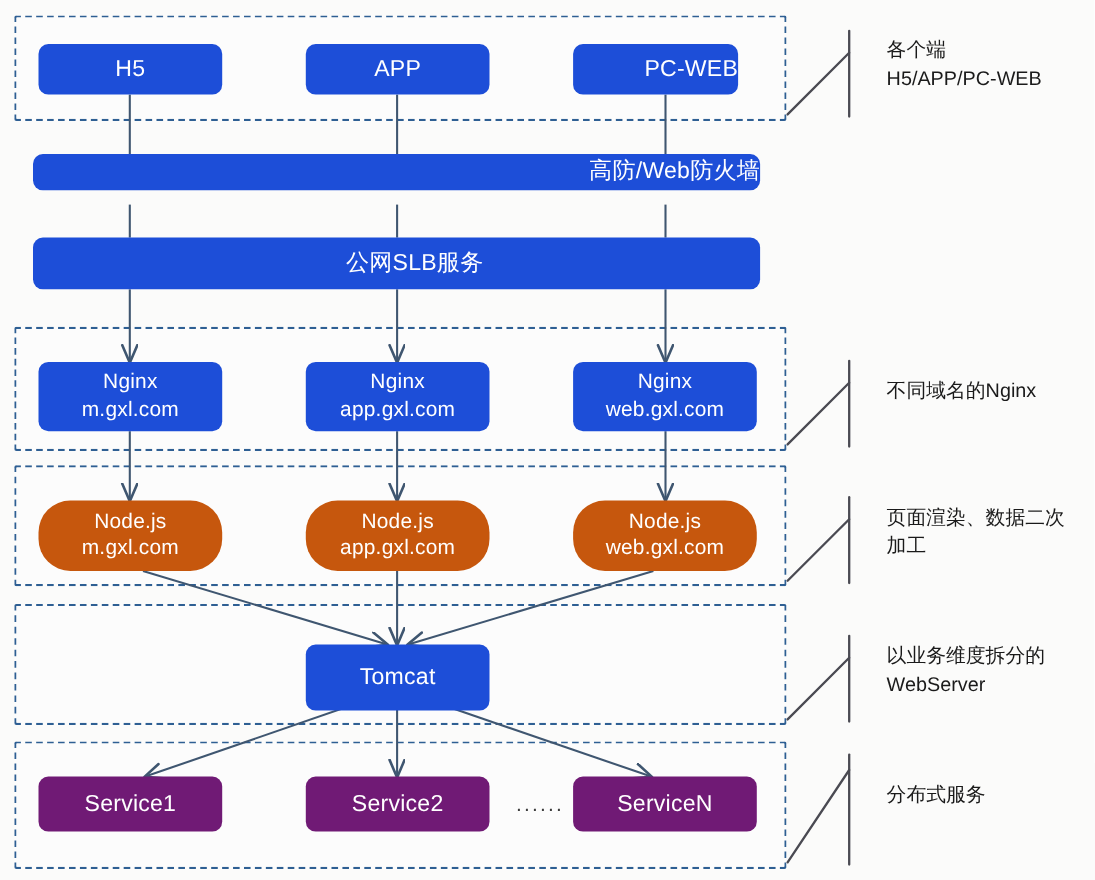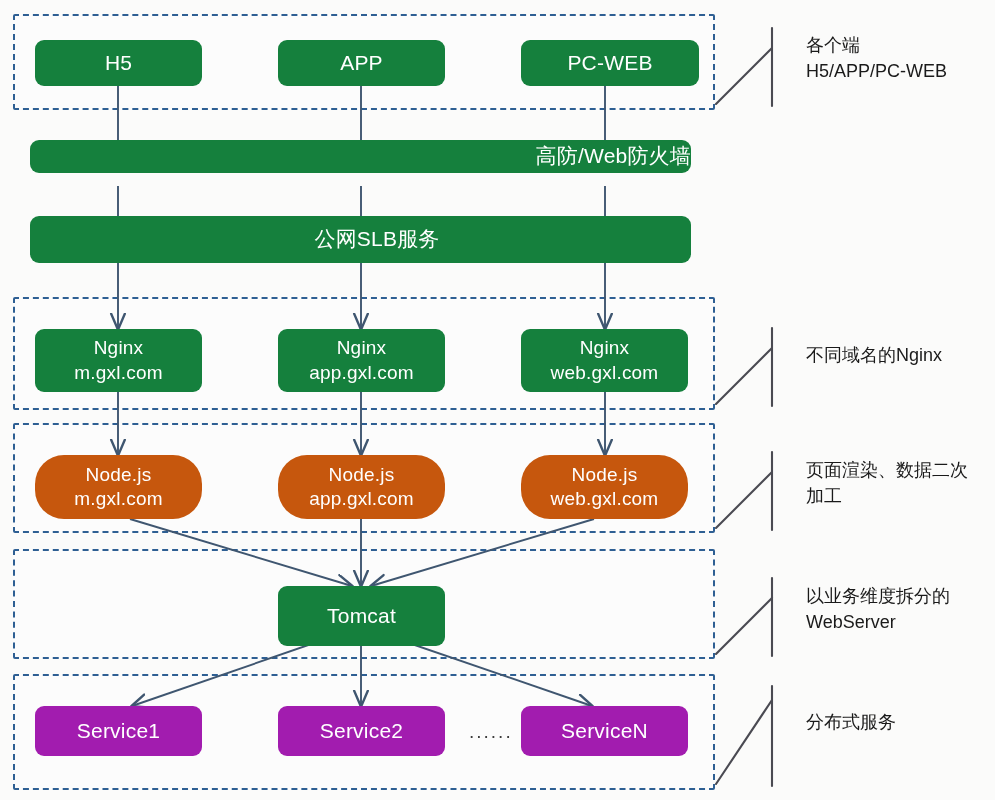--- a/index.html
+++ b/index.html
@@ -36,23 +36,23 @@
     color: #ffffff;
     display: flex;
     flex-direction: column;
     align-items: center;
     justify-content: center;
     text-align: center;
     line-height: 1.28;
     letter-spacing: 0.2px;
     z-index: 5;
   }
-  .node.blue   { background: #15803d; }
+  .node.blue   { background: #1d4ed8; }
   .node.orange { background: #c6570d; border-radius: 29px; }
-  .node.red    { background: #a21caf; }
+  .node.red    { background: #701a75; }
   .node .l1 { display: block; }
   .node .l2 { display: block; }
   .node-lg { font-size: 21px; }
   .node-md { font-size: 19px; }
 
   
   #wires {
     position: absolute;
     left: 0; top: 0;
     width: 995px; height: 800px;
@@ -133,21 +133,21 @@
         <line x1="772" y1="686" x2="772" y2="786"></line>
     </g>
   </svg>
 
   <div class="node blue node-lg" style="left:35px; top:40px; width:167px; height:46px;">
     <span class="l1">H5</span>
   </div>
   <div class="node blue node-lg" style="left:278px; top:40px; width:167px; height:46px;">
     <span class="l1">APP</span>
   </div>
-  <div class="node blue node-lg" style="left:521px; top:40px; width:178px; height:46px;">
+  <div class="node blue node-lg" style="left:521px; top:40px; width:150px; height:46px;align-items:flex-end;">
     <span class="l1">PC-WEB</span>
   </div>
 
   <div class="node blue node-lg" style="left:30px; top:140px; width:661px; height:33px;align-items:flex-end;">
     <span class="l1">高防/Web防火墙</span>
   </div>
   <div class="node blue node-lg" style="left:30px; top:216px; width:661px; height:47px;padding-left:33px;">
     <span class="l1">公网SLB服务</span>
   </div>
 

